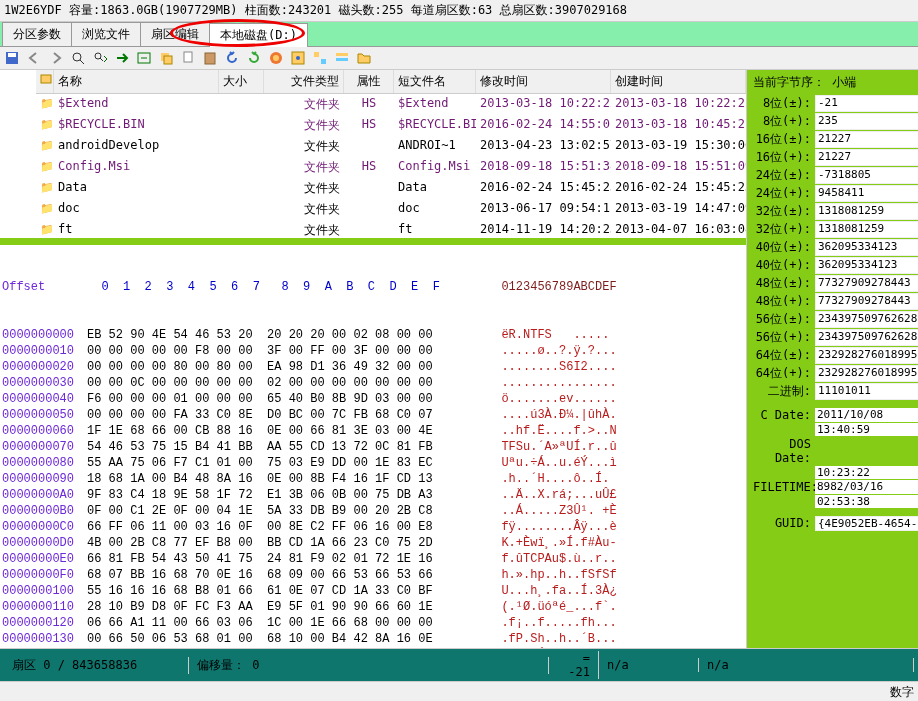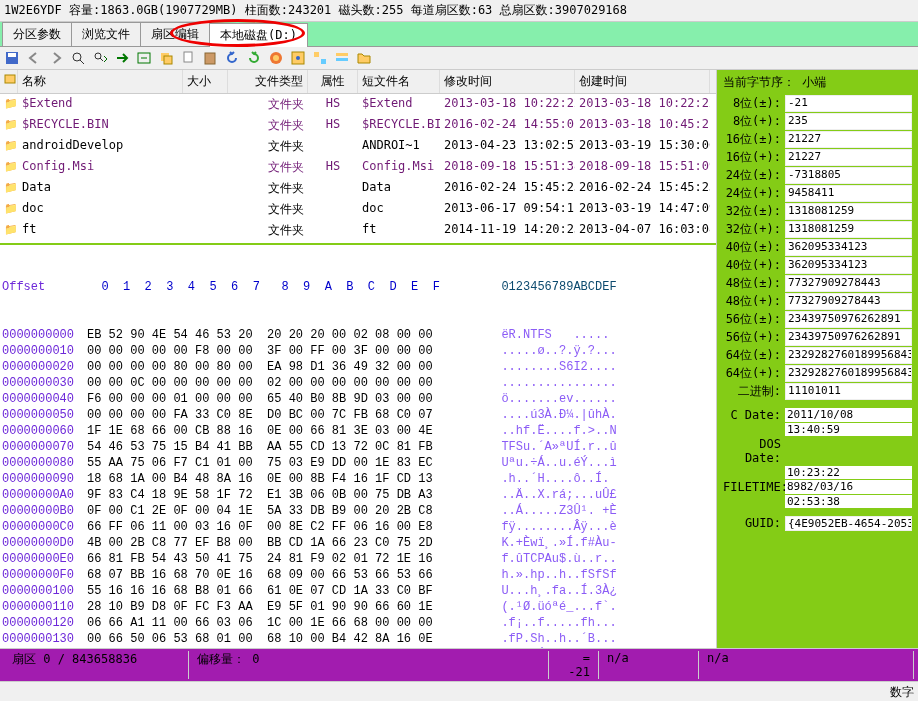--- a/index.html
+++ b/index.html
@@ -7,43 +7,43 @@
 .topbar { background: #f0f0f0; padding: 2px 4px; border-bottom: 1px solid #ccc; white-space: nowrap; }
 .tabs { background: #86efac; border-bottom: 1px solid #999; display: flex; position: relative; padding-left: 2px; }
 .tab { padding: 3px 10px; border: 1px solid #999; border-bottom: none; margin-right: -1px; background: #f0f0f0; cursor: pointer; }
 .tab.active { background: #fff; position: relative; top: 1px; }
 .red-circle { position: absolute; left: 170px; top: -3px; width: 135px; height: 28px; border: 3px solid #e00; border-radius: 50%; pointer-events: none; z-index: 10; }
 .toolbar { background: #f0f0f0; padding: 3px 4px; border-bottom: 1px solid #ccc; display: flex; gap: 6px; align-items: center; }
 .tbtn { width: 16px; height: 16px; cursor: pointer; display: inline-block; }
 .main { display: flex; height: 610px; }
 .left { flex: 1; display: flex; flex-direction: column; border-right: 1px solid #ccc; }
 .right { width: 201px; padding: 4px 6px; background: #84cc16; font-size: 12px; }
-.filelist { flex: 0 0 175px; overflow: hidden; border-bottom: 2px solid #84cc16; }
+.filelist { flex: 0 0 175px; overflow: hidden; border-bottom: 7px solid #84cc16; padding-left: 36px; }
 .filehdr { display: flex; background: #f0f0f0; border-bottom: 1px solid #ccc; }
 .filehdr > div { padding: 3px 4px; border-right: 1px solid #ddd; }
 .filerow { display: flex; padding: 1px 0; }
 .filerow > div { padding: 1px 4px; white-space: nowrap; overflow: hidden; }
 .col-icon { width: 18px; }
 .col-name { width: 165px; }
 .col-size { width: 45px; }
 .col-type { width: 80px; text-align: right; }
 .col-attr { width: 50px; text-align: center; }
 .col-short { width: 82px; font-family: monospace; }
 .col-mtime { width: 135px; font-family: monospace; }
 .col-ctime { width: 135px; font-family: monospace; }
 .folder-icon::before { content: "📁"; font-size: 11px; }
 .teal { color: #008080; }
 .teal-row > div { color: #701a75; }
 .hex { flex: 1; font-family: "Courier New", monospace; font-size: 12px; line-height: 16px; overflow: hidden; padding: 2px; white-space: pre; }
 .hex-hdr { color: #0000cc; display: flex; }
 .hex-row { display: flex; }
 .hex-off { color: #6d28d9; width: 85px; }
 .hex-bytes { width: 400px; letter-spacing: 0; }
-.hex-ascii { color: #8b5cf6; }
-.statusbar { position: absolute; bottom: 20px; left: 0; right: 0; background: #a21caf; border-top: 1px solid #ccc; padding: 2px 4px; display: flex; font-size: 12px; }
+.hex-ascii { color: #b91c1c; }
+.statusbar { position: absolute; bottom: 20px; left: 0; right: 0; background: #0f766e; border-top: 1px solid #ccc; padding: 2px 4px; display: flex; font-size: 12px; align-items: center; }
 .statusbar > div { border-right: 1px solid #ccc; padding: 0 8px; }
 .bottombar { position: absolute; bottom: 0; left: 0; right: 0; background: #f0f0f0; border-top: 1px solid #ccc; padding: 2px 4px; text-align: right; height: 20px; }
 .right-row { display: flex; margin: 1px 0; }
 .right-row .lbl { width: 62px; text-align: right; padding-right: 4px; }
 .right-row .val { flex: 1; background: #fff; border: 1px solid #eee; padding: 0 2px; font-family: monospace; font-size: 11px; white-space: nowrap; overflow: hidden; }
 .right-title { margin-bottom: 4px; }
 .right-sep { height: 6px; }
 </style>
 </head>
 <body>
@@ -217,21 +217,21 @@
 <div class="col-short">gry</div>
 <div class="col-mtime">2018-05-30 14:52:44</div>
 <div class="col-ctime">2013-03-19 09:42:28</div>
           </div>
         </div>
     </div>
     <div class="hex">
       <div class="hex-hdr">
         <span class="hex-off">Offset</span>
         <span class="hex-bytes">  0  1  2  3  4  5  6  7   8  9  A  B  C  D  E  F</span>
-        <span class="hex-ascii" style="color:#0c4a6e">  0123456789ABCDEF</span>
+        <span class="hex-ascii" style="color:#7f1d1d">  0123456789ABCDEF</span>
       </div>
       <div id="hexrows"><div class="hex-row"><span class="hex-off">0000000000</span><span class="hex-bytes">EB 52 90 4E 54 46 53 20  20 20 20 00 02 08 00 00</span><span class="hex-ascii">  ëR.NTFS   .....</span></div><div class="hex-row"><span class="hex-off">0000000010</span><span class="hex-bytes">00 00 00 00 00 F8 00 00  3F 00 FF 00 3F 00 00 00</span><span class="hex-ascii">  .....ø..?.ÿ.?...</span></div><div class="hex-row"><span class="hex-off">0000000020</span><span class="hex-bytes">00 00 00 00 80 00 80 00  EA 98 D1 36 49 32 00 00</span><span class="hex-ascii">  ........S6I2....</span></div><div class="hex-row"><span class="hex-off">0000000030</span><span class="hex-bytes">00 00 0C 00 00 00 00 00  02 00 00 00 00 00 00 00</span><span class="hex-ascii">  ................</span></div><div class="hex-row"><span class="hex-off">0000000040</span><span class="hex-bytes">F6 00 00 00 01 00 00 00  65 40 B0 8B 9D 03 00 00</span><span class="hex-ascii">  ö.......ev......</span></div><div class="hex-row"><span class="hex-off">0000000050</span><span class="hex-bytes">00 00 00 00 FA 33 C0 8E  D0 BC 00 7C FB 68 C0 07</span><span class="hex-ascii">  ....ú3À.Đ¼.|ûhÀ.</span></div><div class="hex-row"><span class="hex-off">0000000060</span><span class="hex-bytes">1F 1E 68 66 00 CB 88 16  0E 00 66 81 3E 03 00 4E</span><span class="hex-ascii">  ..hf.Ë....f.&gt;..N</span></div><div class="hex-row"><span class="hex-off">0000000070</span><span class="hex-bytes">54 46 53 75 15 B4 41 BB  AA 55 CD 13 72 0C 81 FB</span><span class="hex-ascii">  TFSu.´A»ªUÍ.r..û</span></div><div class="hex-row"><span class="hex-off">0000000080</span><span class="hex-bytes">55 AA 75 06 F7 C1 01 00  75 03 E9 DD 00 1E 83 EC</span><span class="hex-ascii">  Uªu.÷Á..u.éÝ...ì</span></div><div class="hex-row"><span class="hex-off">0000000090</span><span class="hex-bytes">18 68 1A 00 B4 48 8A 16  0E 00 8B F4 16 1F CD 13</span><span class="hex-ascii">  .h..´H....ô..Í.</span></div><div class="hex-row"><span class="hex-off">00000000A0</span><span class="hex-bytes">9F 83 C4 18 9E 58 1F 72  E1 3B 06 0B 00 75 DB A3</span><span class="hex-ascii">  ..Ä..X.rá;...uÛ£</span></div><div class="hex-row"><span class="hex-off">00000000B0</span><span class="hex-bytes">0F 00 C1 2E 0F 00 04 1E  5A 33 DB B9 00 20 2B C8</span><span class="hex-ascii">  ..Á.....Z3Û¹. +È</span></div><div class="hex-row"><span class="hex-off">00000000C0</span><span class="hex-bytes">66 FF 06 11 00 03 16 0F  00 8E C2 FF 06 16 00 E8</span><span class="hex-ascii">  fÿ........Âÿ...è</span></div><div class="hex-row"><span class="hex-off">00000000D0</span><span class="hex-bytes">4B 00 2B C8 77 EF B8 00  BB CD 1A 66 23 C0 75 2D</span><span class="hex-ascii">  K.+Èwï¸.»Í.f#Àu-</span></div><div class="hex-row"><span class="hex-off">00000000E0</span><span class="hex-bytes">66 81 FB 54 43 50 41 75  24 81 F9 02 01 72 1E 16</span><span class="hex-ascii">  f.ûTCPAu$.ù..r..</span></div><div class="hex-row"><span class="hex-off">00000000F0</span><span class="hex-bytes">68 07 BB 16 68 70 0E 16  68 09 00 66 53 66 53 66</span><span class="hex-ascii">  h.».hp..h..fSfSf</span></div><div class="hex-row"><span class="hex-off">0000000100</span><span class="hex-bytes">55 16 16 16 68 B8 01 66  61 0E 07 CD 1A 33 C0 BF</span><span class="hex-ascii">  U...h¸.fa..Í.3À¿</span></div><div class="hex-row"><span class="hex-off">0000000110</span><span class="hex-bytes">28 10 B9 D8 0F FC F3 AA  E9 5F 01 90 90 66 60 1E</span><span class="hex-ascii">  (.¹Ø.üóªé_...f`.</span></div><div class="hex-row"><span class="hex-off">0000000120</span><span class="hex-bytes">06 66 A1 11 00 66 03 06  1C 00 1E 66 68 00 00 00</span><span class="hex-ascii">  .f¡..f.....fh...</span></div><div class="hex-row"><span class="hex-off">0000000130</span><span class="hex-bytes">00 66 50 06 53 68 01 00  68 10 00 B4 42 8A 16 0E</span><span class="hex-ascii">  .fP.Sh..h..´B...</span></div><div class="hex-row"><span class="hex-off">0000000140</span><span class="hex-bytes">00 16 1F 8B F4 CD 13 66  59 5B 5A 66 59 66 59 1F</span><span class="hex-ascii">  ....ôÍ.fY[ZfYfY.</span></div><div class="hex-row"><span class="hex-off">0000000150</span><span class="hex-bytes">0F 82 16 00 66 FF 06 11  00 03 16 0F 00 8E C2 FF</span><span class="hex-ascii">  ....fÿ........Âÿ</span></div></div>
     </div>
   </div>
   <div class="right">
     <div class="right-title">当前字节序：  小端</div>
     <div id="rightrows">
         <div class="right-row">
           <div class="lbl">8位(±):</div>
           <div class="val">-21</div>

